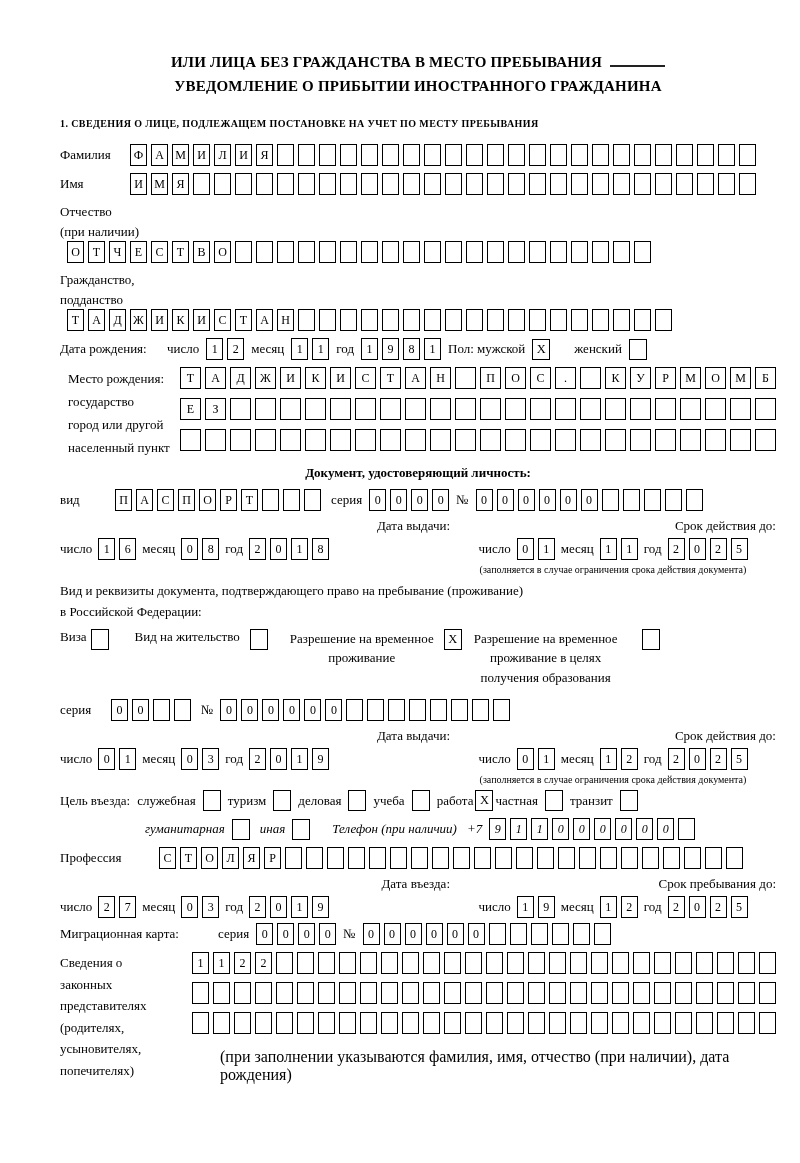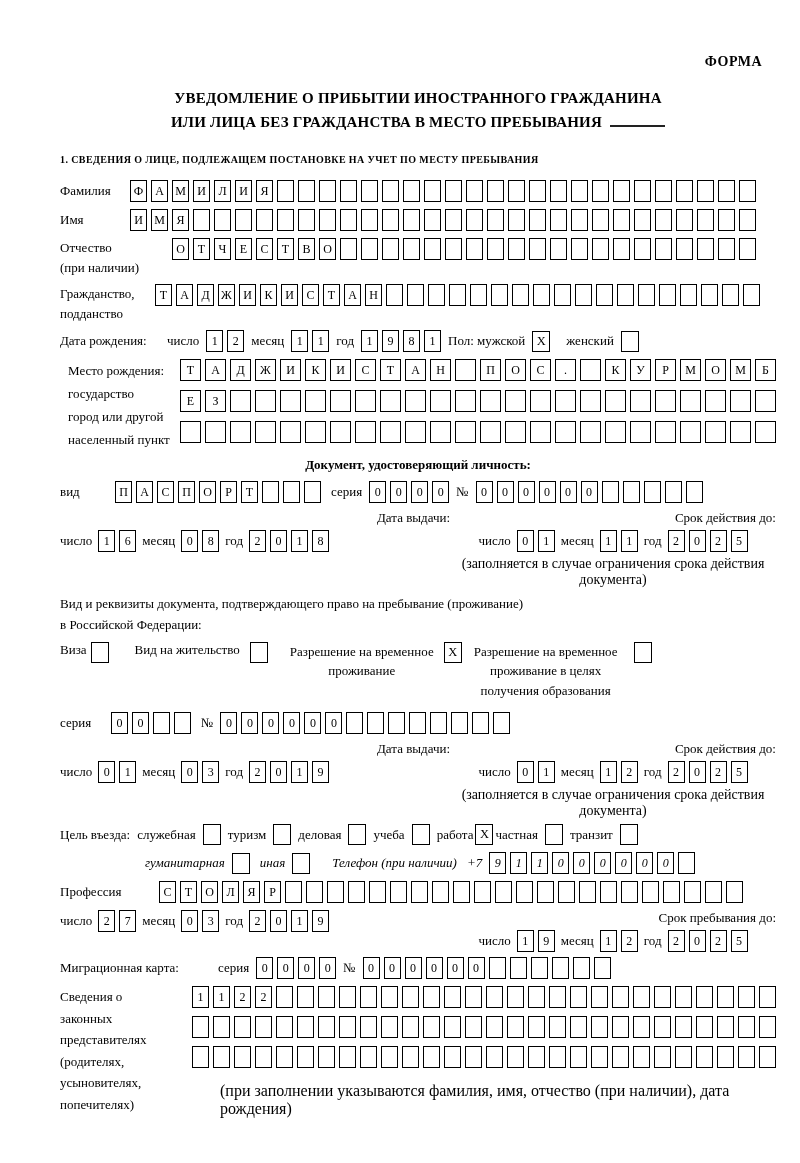--- a/index.html
+++ b/index.html
@@ -9,21 +9,21 @@
   .appendix{margin-left:555px;font-size:12.5px;line-height:1.35;}
   .appendix .edition{margin-top:5px;font-size:12px;}
   .form-label{text-align:right;margin:20px 14px 0 0;font-weight:bold;font-size:14px;letter-spacing:.5px;}
 
   .title{text-align:center;font-weight:bold;font-size:15px;margin-top:16px;line-height:1.6;letter-spacing:.2px;}
   .blank-line{display:inline-block;width:55px;border-bottom:2px solid #222;height:13px;margin-left:8px;}
 
   .section-heading{font-weight:bold;font-size:10px;margin:20px 0 15px;letter-spacing:.4px;}
 
   .frow{display:flex;align-items:center;margin-bottom:7px;}
-  .frow.top{align-items:flex-start;}
+  .frow.top{align-items:flex-start;flex-direction:column;}
   .frow > * + *{margin-left:7px;}
   .flabel{flex-shrink:0;margin-left:0 !important;}
   .flabel div{line-height:1.5;}
   .w70{width:63px;} .w105{width:105px;} .w88{width:88px;} .w102{width:100px;} .w50{width:48px;} .w95{width:92px;} .w150{width:148px;}
 
   .cells{display:inline-flex;gap:4px;flex-shrink:0;}
   .cell{width:17px;height:22px;border:1.5px solid #000;box-sizing:border-box;display:inline-flex;align-items:center;justify-content:center;font-size:12px;background:#fff;flex-shrink:0;}
   .box{width:18px;height:21px;border:1.5px solid #000;box-sizing:border-box;display:inline-flex;align-items:center;justify-content:center;font-size:12.5px;flex-shrink:0;background:#fff;}
 
   .bp{display:flex;margin-bottom:5px;}
@@ -32,48 +32,47 @@
   .bp-rows .cell{width:21px;}
 
   .doc-heading{text-align:center;font-weight:bold;margin:2px 0 8px;}
 
   .dates{display:flex;margin-bottom:5px;}
   .d-left{width:390px;flex-shrink:0;}
   .d-right{flex:1;}
   .d-head{text-align:right;margin-bottom:4px;}
   .d-line{display:flex;align-items:center;}
   .d-line > * + *{margin-left:6px;}
-  .d-note{font-size:14px;text-align:center;margin-top:4px;}
+  .d-note{font-size:10px;text-align:center;margin-top:4px;}
 
   .intro{line-height:1.65;margin:2px 0 6px;}
 
   .chk-row{display:flex;align-items:flex-start;margin:4px 0 12px;}
   .pair{display:flex;align-items:flex-start;}
   .pair .txt{text-align:center;line-height:1.5;}
   .mr28{margin-right:26px;} .mr24{margin-right:22px;} .mr14{margin-right:12px;}
-  .gap4{margin-left:4px;} .gap10{margin-left:10px;} .gap8{margin-left:16px;}
+  .gap4{margin-left:4px;} .gap10{margin-left:10px;} .gap8{margin-left:24px;}
 
   .indent{margin-left:85px;font-style:italic;}
   .rep{display:flex;margin-bottom:2px;}
   .rep-labels{width:132px;flex-shrink:0;line-height:21.5px;}
   .rep-rows .cells{display:flex;margin-bottom:8px;}
   .rep-note{font-size:16px;margin:14px 0 0 28px;}
   .phone-gap{margin-left:22px !important;}
 </style>
 </head>
 <body>
 
 <div class="page">
 
 
-  <div class="form-label">ФОРМА</div>
 
   <div class="title">
+    <div><span>ИЛИ ЛИЦА БЕЗ ГРАЖДАНСТВА В МЕСТО ПРЕБЫВАНИЯ</span><span class="blank-line"></span></div>
     <div>УВЕДОМЛЕНИЕ О ПРИБЫТИИ ИНОСТРАННОГО ГРАЖДАНИНА</div>
-    <div><span>ИЛИ ЛИЦА БЕЗ ГРАЖДАНСТВА В МЕСТО ПРЕБЫВАНИЯ</span><span class="blank-line"></span></div>
   </div>
 
   <div class="section-heading">1. СВЕДЕНИЯ О ЛИЦЕ, ПОДЛЕЖАЩЕМ ПОСТАНОВКЕ НА УЧЕТ ПО МЕСТУ ПРЕБЫВАНИЯ</div>
 
   <div class="frow">
     <span class="flabel w70">Фамилия</span>
     <span class="cells">
         <span class="cell">Ф</span>
         <span class="cell">А</span>
         <span class="cell">М</span>
@@ -593,20 +592,21 @@
         <span class="cell"></span>
         <span class="cell"></span>
         <span class="cell"></span>
         <span class="cell"></span>
         <span class="cell"></span>
       </span>
   </div>
 
   <div class="dates">
     <div class="d-left">
+      <div class="d-head">Дата въезда:</div>
       <div class="d-line">
         <span>число</span>
         <span class="cells">
             <span class="cell">2</span>
             <span class="cell">7</span>
           </span>
         <span>месяц</span>
         <span class="cells">
             <span class="cell">0</span>
             <span class="cell">3</span>

